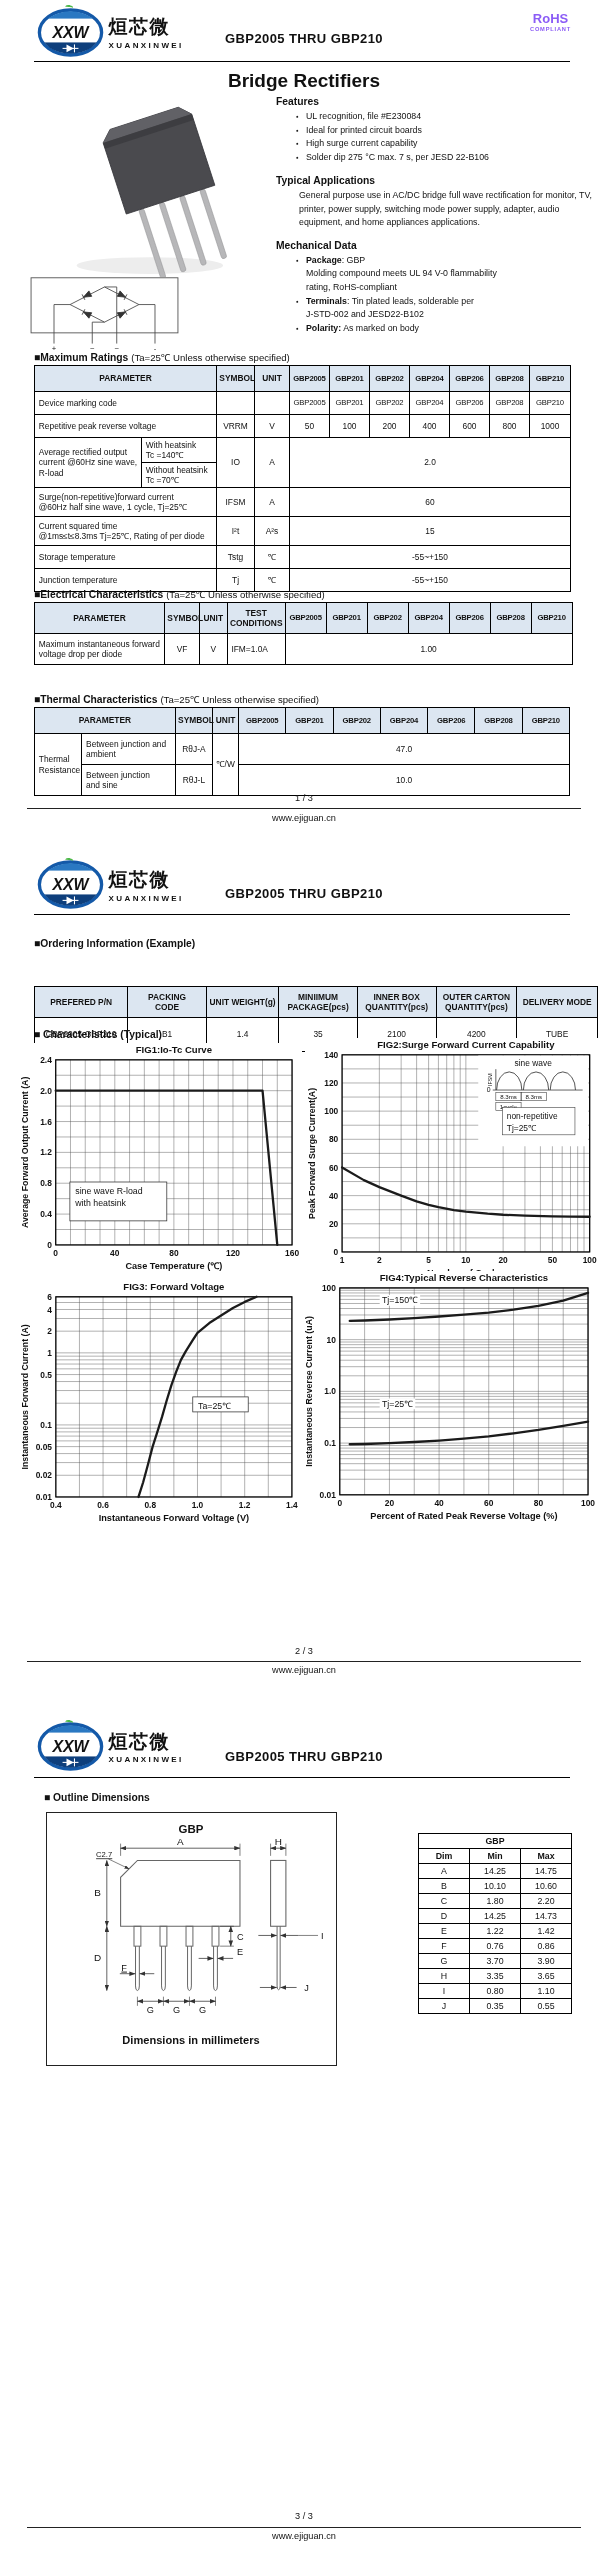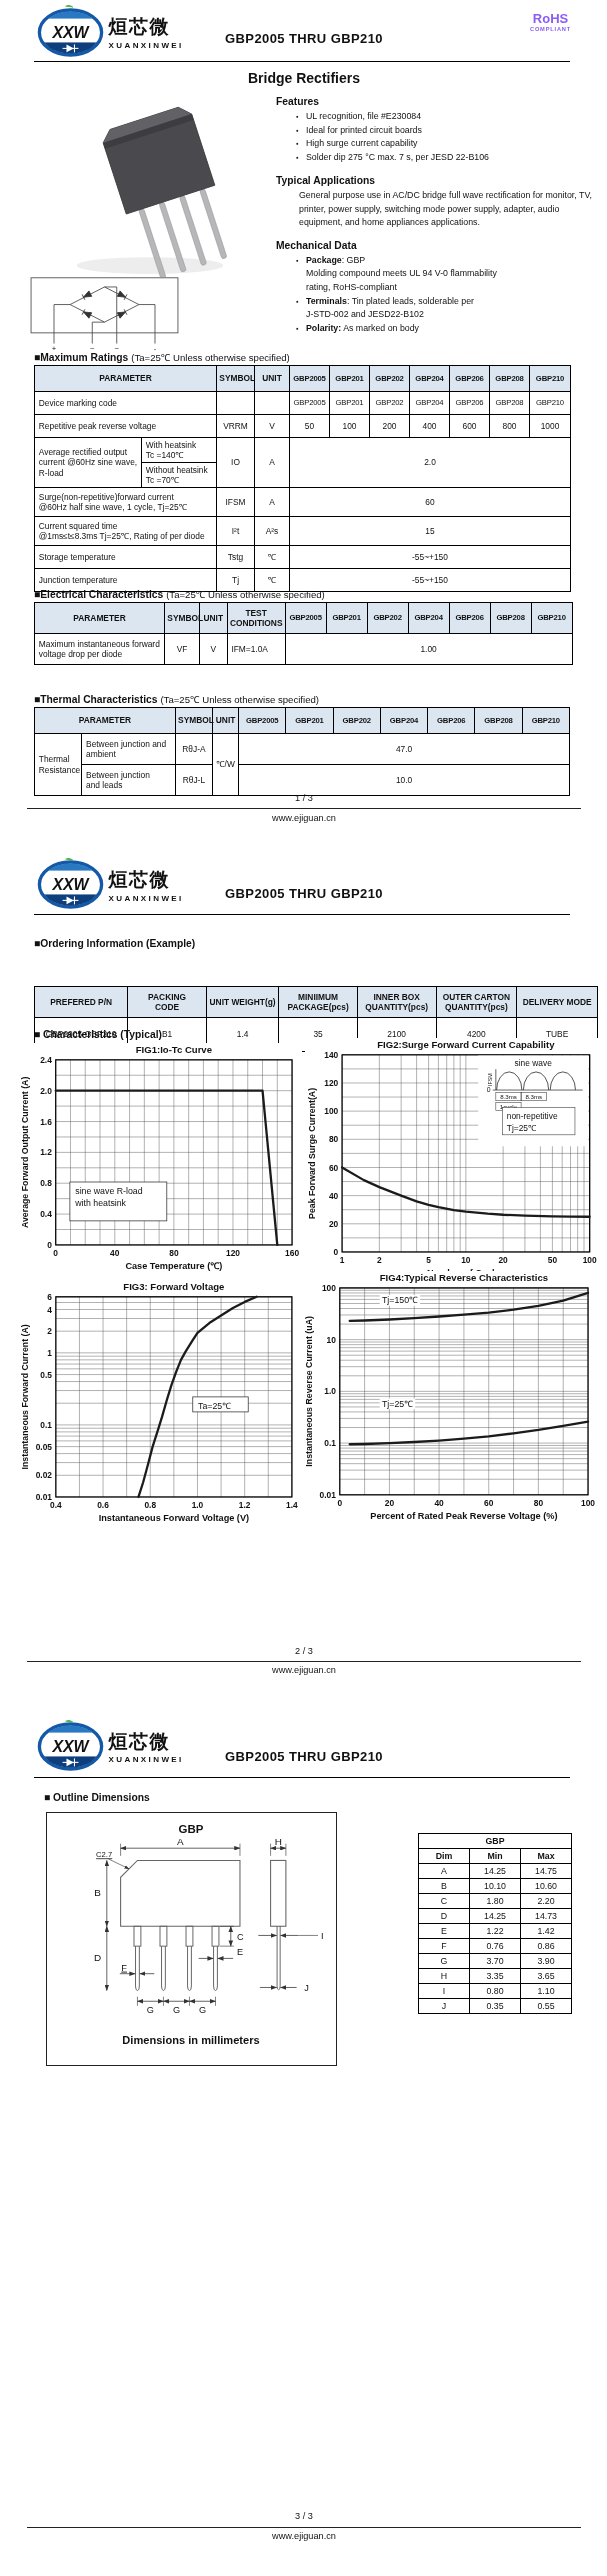--- a/index.html
+++ b/index.html
@@ -12,21 +12,21 @@
   .center { left:0; right:0; text-align:center; }
   .doc-title { font-size:13px; font-weight:bold; letter-spacing:0.4px; }
   .rohs { text-align:center; color:#8b5cf6; }
   .rohs .r1 { font-size:13px; font-weight:bold; }
   .rohs .r2 { font-size:5.7px; font-weight:bold; letter-spacing:0.8px; }
   .logo { display:flex; align-items:center; gap:4.6px; }
   .logo-cn { font-size:19px; font-weight:bold; letter-spacing:1.5px; position:relative; }
   .logo-accent { position:absolute; top:-2.3px; left:27.6px; width:8.4px; height:5.4px;
     border-top:2.3px solid #4db848; border-radius:50%; transform:rotate(8deg); }
   .logo-en { font-size:8px; letter-spacing:2.4px; font-weight:bold; margin-top:0.8px; }
-  .h-product { font-size:14px; font-weight:bold; }
+  .h-product { font-size:19px; font-weight:bold; }
   .sec-h { font-size:10.3px; font-weight:bold; }
   .sec-h .cond { font-weight:normal; font-size:9.6px; }
   .col-h { font-size:10.3px; font-weight:bold; margin-bottom:3.1px; }
   .blist { list-style:none; margin:1.5px 0 10.7px 20px; }
   .blist li { position:relative; padding-left:10px; font-size:8.8px; line-height:1.55; }
   .blist li::before { content:"●"; position:absolute; left:0; top:3.1px; font-size:4.6px; }
   .para { font-size:8.8px; line-height:1.5; margin:1.5px 0 10.7px 23px; }
   .pre { white-space:pre-line; }
   .b { font-weight:bold; }
   .tbl { border-collapse:collapse; table-layout:fixed; width:100%; border:1.5px solid #000; }
@@ -336,21 +336,21 @@
           <td rowspan="2" class="pl pre">Thermal
 Resistance</td>
           <td class="pl pre">Between junction and
 ambient</td>
           <td>RθJ-A</td>
           <td rowspan="2">℃/W</td>
           <td colspan="7">47.0</td>
         </tr>
         <tr class="h40">
           <td class="pl pre">Between junction
-and leads</td>
+and sine</td>
           <td>RθJ-L</td>
           <td colspan="7">10.0</td>
         </tr>
       </tbody>
     </table>
   </div>
 
   <div class="foot-num" style="top:793px;">1 / 3</div>
   <div class="rule-thin" style="top:808px; left:27px; width:554px;"></div>
   <div class="foot-site" style="top:813px;">www.ejiguan.cn</div>

